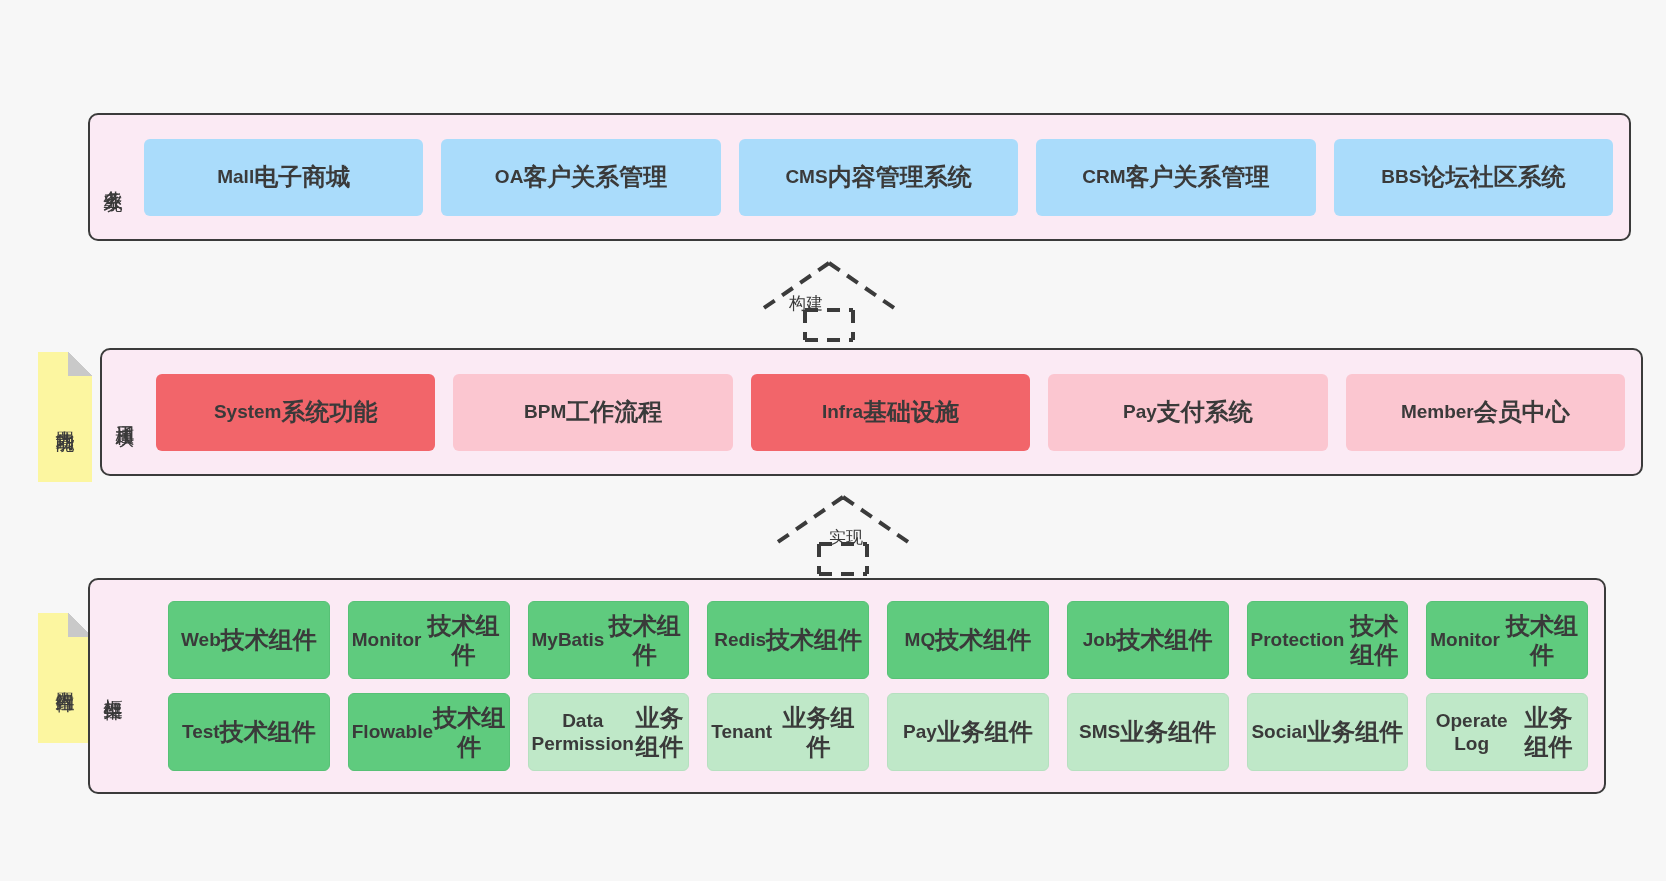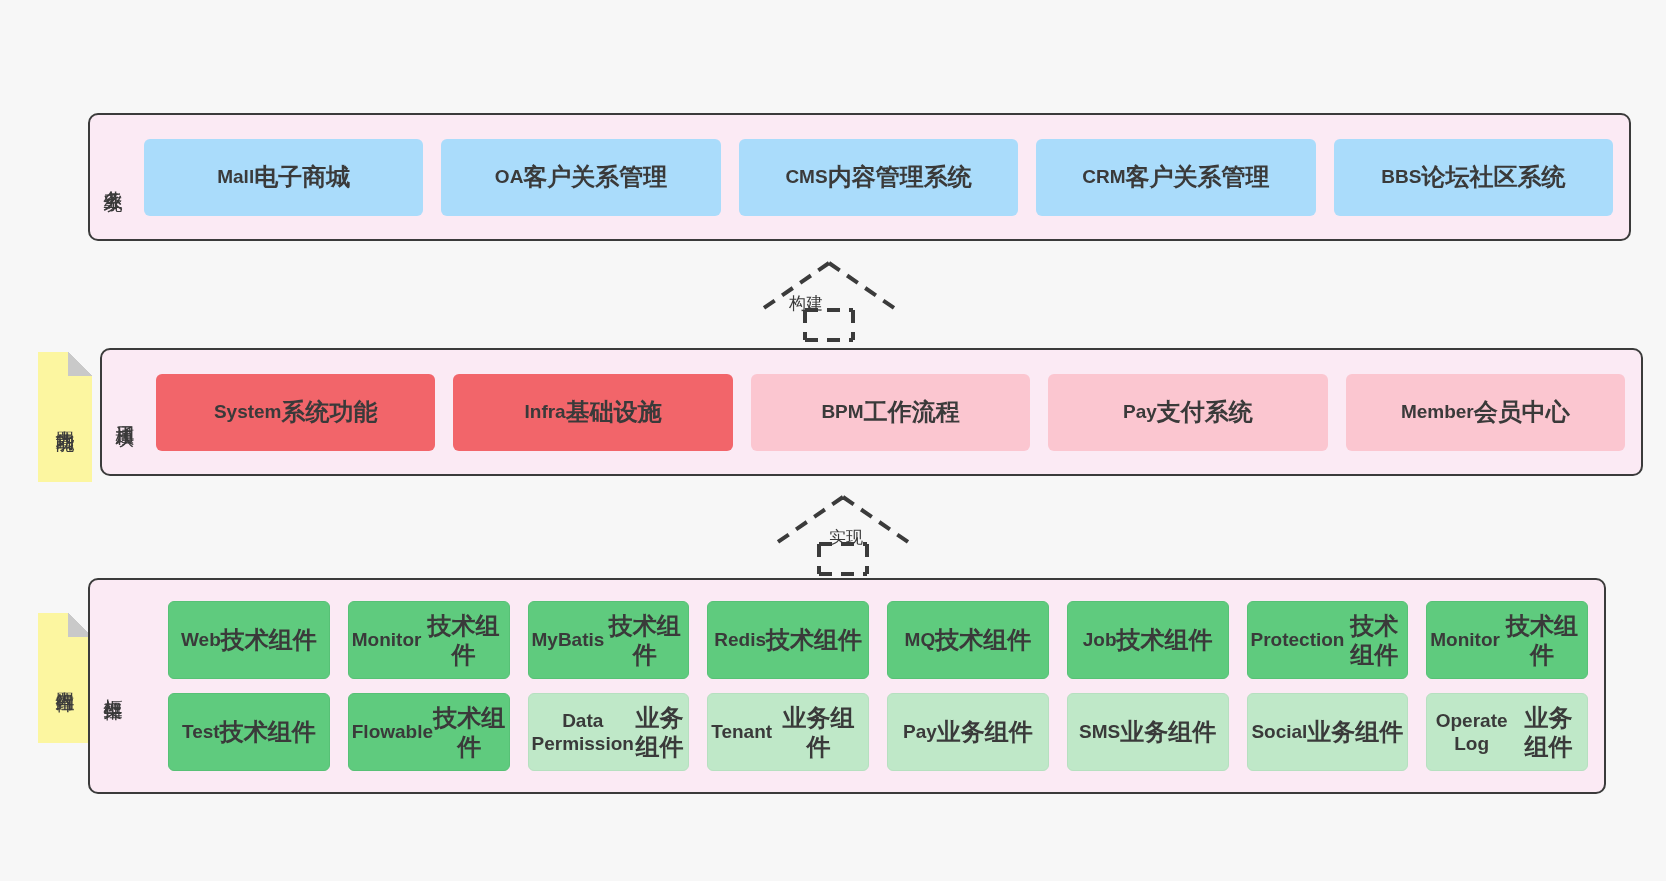--- a/index.html
+++ b/index.html
@@ -165,27 +165,27 @@
 <div class="note" id="note-builtin-function" style="left:38px; top:352px; width:54px; height:130px;">内置功能</div>
 
 <div class="layer" id="layer-module" style="left:88px; top:348px; width:1543px; height:128px;margin-left:12px;">
   <div class="layer-title">通用模块</div>
   <div class="layer-body">
     <div class="row">
       <div class="card mod-strong">
         <div class="t1">System</div>
         <div class="t2">系统功能</div>
       </div>
+      <div class="card mod-soft">
+        <div class="t1">BPM</div>
+        <div class="t2">工作流程</div>
+      </div>
       <div class="card mod-strong">
         <div class="t1">Infra</div>
         <div class="t2">基础设施</div>
-      </div>
-      <div class="card mod-soft">
-        <div class="t1">BPM</div>
-        <div class="t2">工作流程</div>
       </div>
       <div class="card mod-soft">
         <div class="t1">Pay</div>
         <div class="t2">支付系统</div>
       </div>
       <div class="card mod-soft">
         <div class="t1">Member</div>
         <div class="t2">会员中心</div>
       </div>
     </div>

